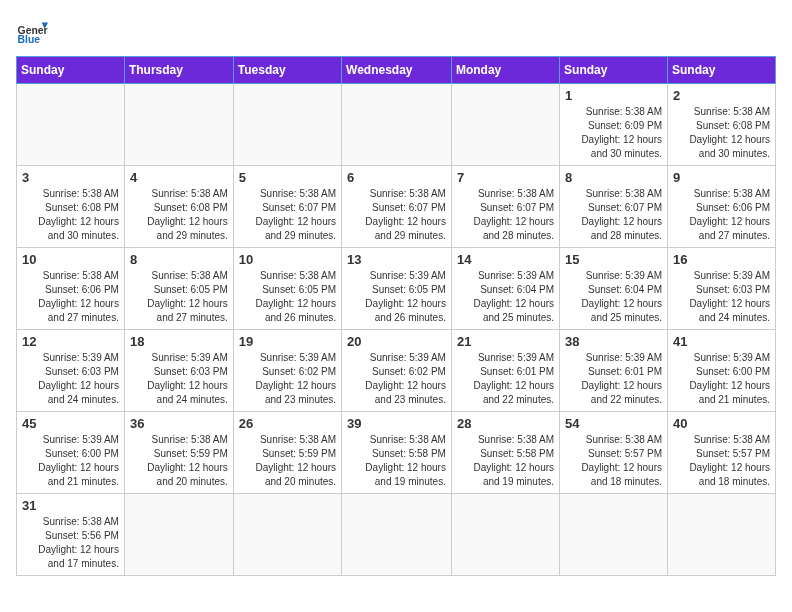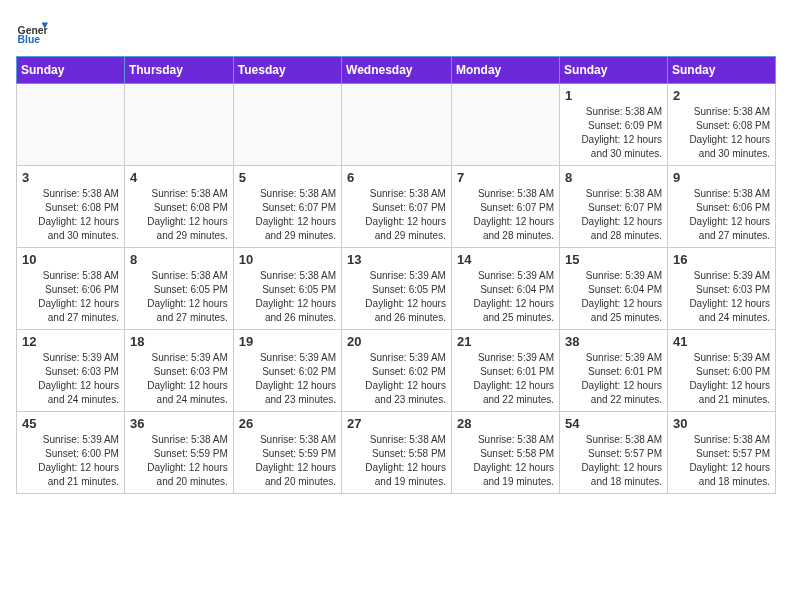--- a/index.html
+++ b/index.html
@@ -303,42 +303,57 @@
 and 20 minutes.</div>
         </td>
         <td>
           <span class="day-number">26</span>
           <div class="day-info" style="white-space: pre-line;">Sunrise: 5:38 AM
 Sunset: 5:59 PM
 Daylight: 12 hours
 and 20 minutes.</div>
         </td>
         <td>
-          <span class="day-number">27</span>
+          <span class="day-number">39</span>
           <div class="day-info" style="white-space: pre-line;">Sunrise: 5:38 AM
 Sunset: 5:58 PM
 Daylight: 12 hours
 and 19 minutes.</div>
         </td>
         <td>
           <span class="day-number">28</span>
           <div class="day-info" style="white-space: pre-line;">Sunrise: 5:38 AM
 Sunset: 5:58 PM
 Daylight: 12 hours
 and 19 minutes.</div>
         </td>
         <td>
           <span class="day-number">54</span>
           <div class="day-info" style="white-space: pre-line;">Sunrise: 5:38 AM
 Sunset: 5:57 PM
 Daylight: 12 hours
 and 18 minutes.</div>
         </td>
         <td>
-          <span class="day-number">30</span>
+          <span class="day-number">40</span>
           <div class="day-info" style="white-space: pre-line;">Sunrise: 5:38 AM
 Sunset: 5:57 PM
 Daylight: 12 hours
 and 18 minutes.</div>
         </td>
+      </tr>
+      <tr>
+        <td>
+          <span class="day-number">31</span>
+          <div class="day-info" style="white-space: pre-line;">Sunrise: 5:38 AM
+Sunset: 5:56 PM
+Daylight: 12 hours
+and 17 minutes.</div>
+        </td>
+        <td class="empty-cell"></td>
+        <td class="empty-cell"></td>
+        <td class="empty-cell"></td>
+        <td class="empty-cell"></td>
+        <td class="empty-cell"></td>
+        <td class="empty-cell"></td>
       </tr>
     </tbody>
 </table>
 
 </body></html>

